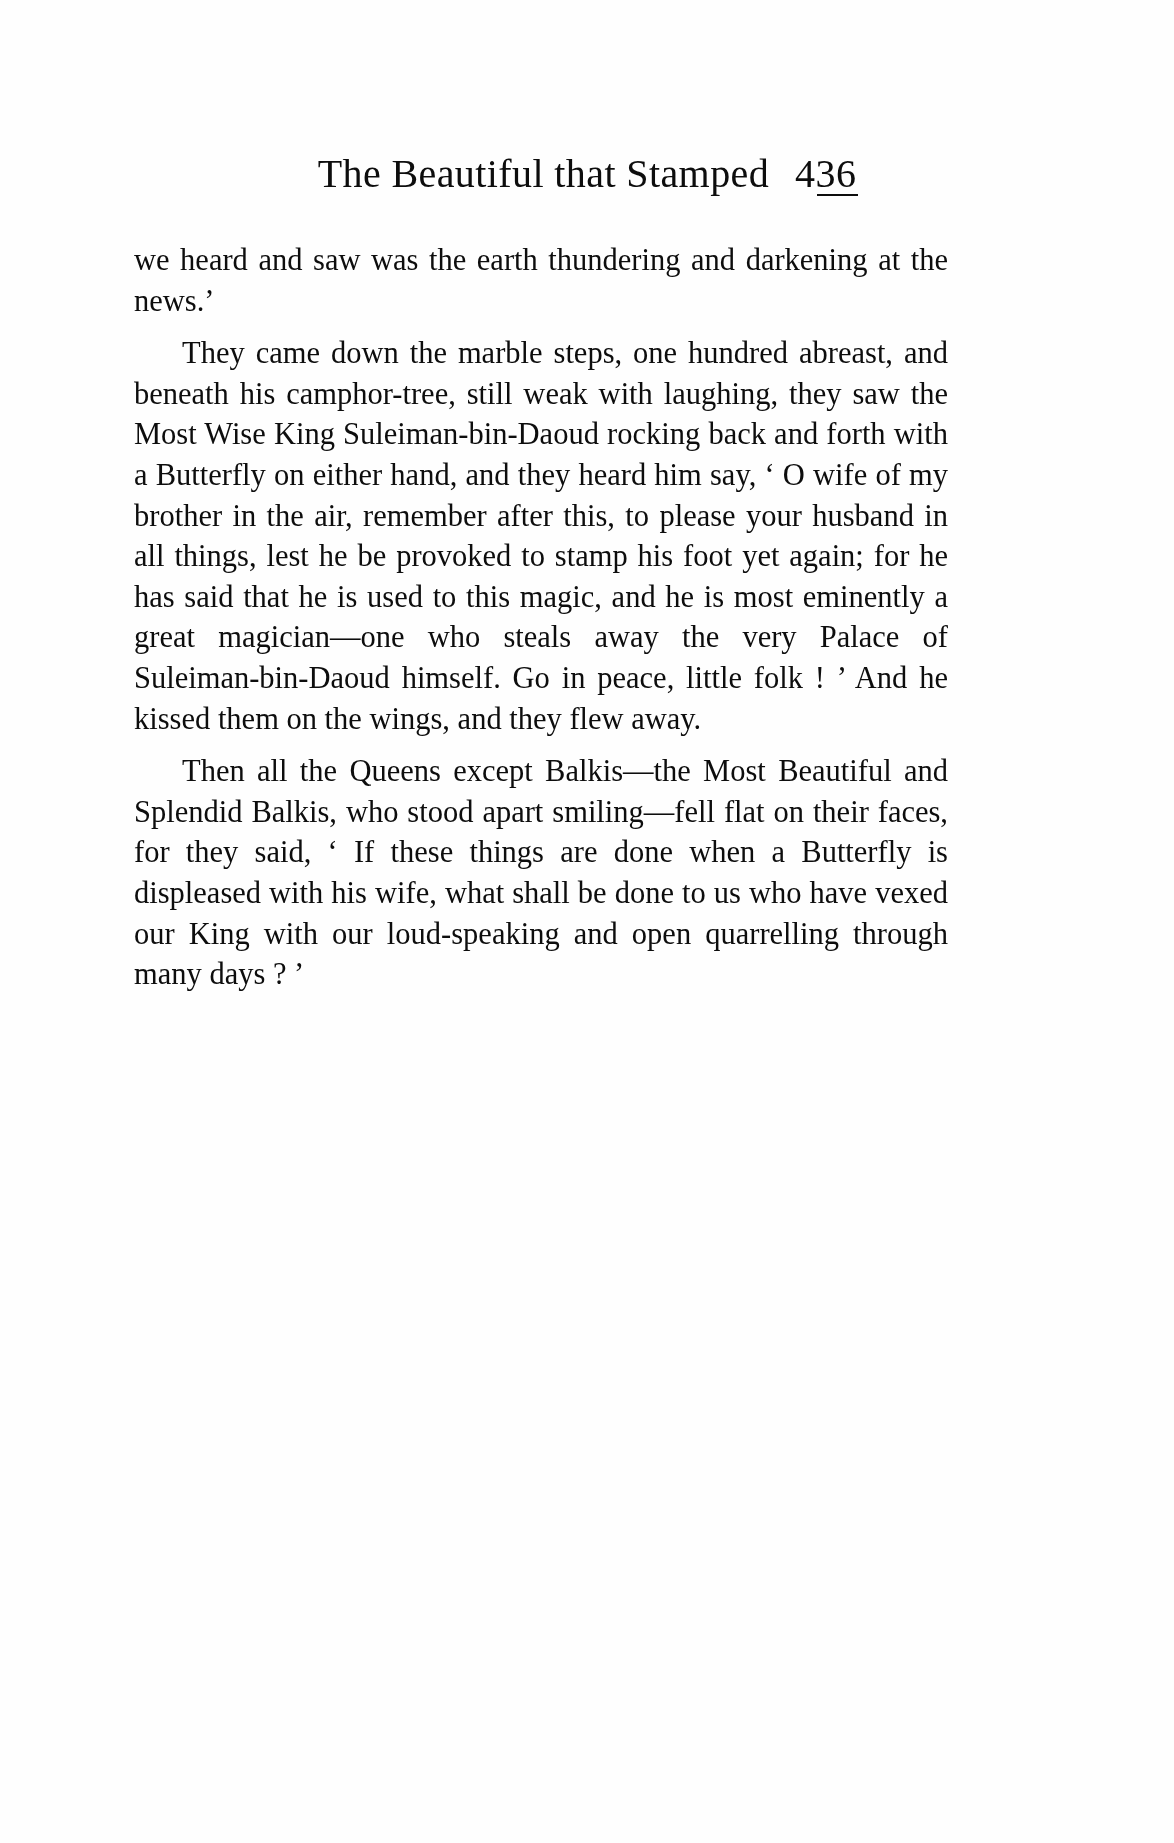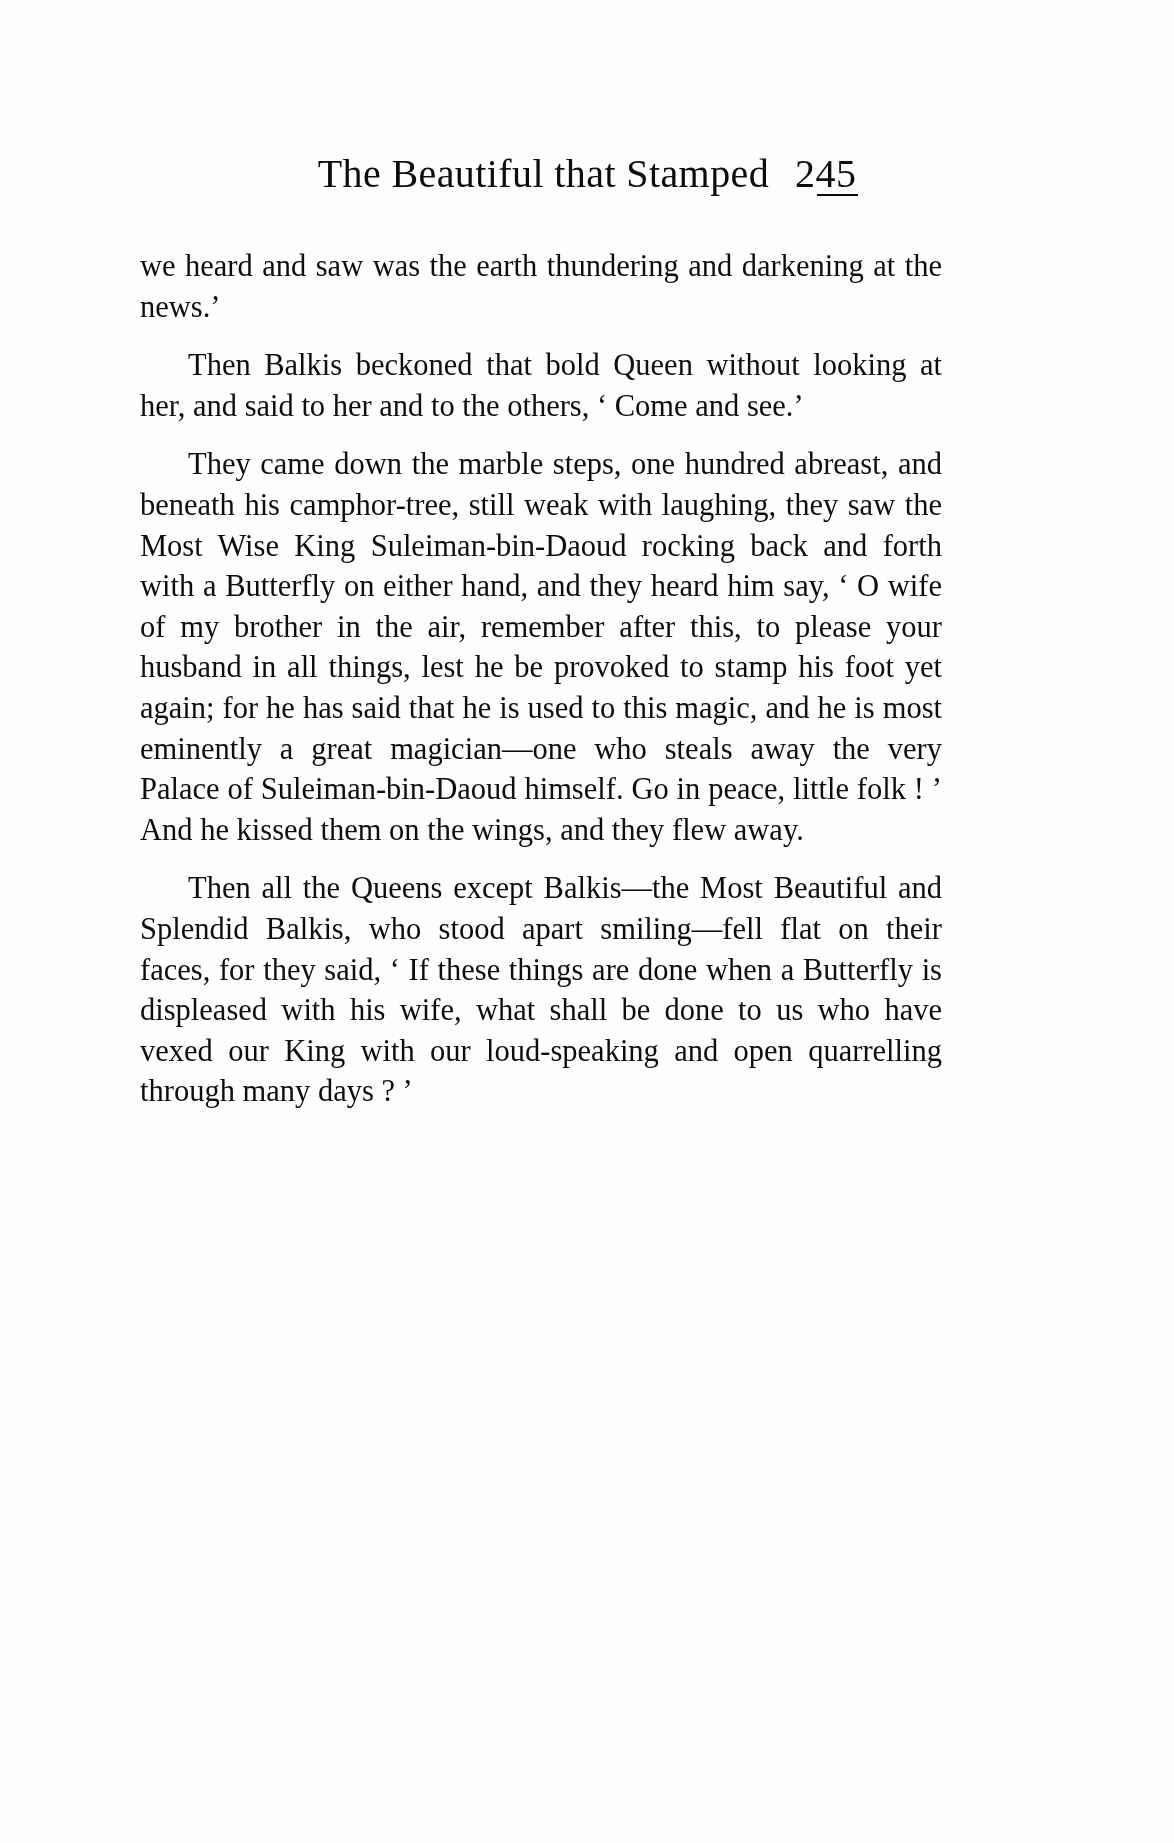--- a/index.html
+++ b/index.html
@@ -55,37 +55,36 @@
     top: 228px;
     width: 838px;
     font-size: 30.5px;
     line-height: 40.6px;
     text-align: justify;
     text-justify: inter-word;
     -webkit-hyphens: none;
     hyphens: none;
   }
   .body-text p {
-    margin: 18px;
+    margin: 12px;
     text-indent: 0;
   }
   .body-text p.indent {
     text-indent: 48px;
   }
   
 </style>
 </head>
 <body>
 
 <div class="page">
 
   <div class="running-head">
-    <span class="head-title">The Beautiful that Stamped</span><span class="folio"><span>245</span><span class="underline"></span></span>
+    <span class="head-title">The Beautiful that Stamped</span><span class="folio"><span>436</span><span class="underline"></span></span>
   </div>
 
   <div class="body-text">
     <p>we heard and saw was the earth thundering and darkening at the news.’</p>
-    <p class="indent">Then Balkis beckoned that bold Queen without looking at her, and said to her and to the others, ‘ Come and see.’</p>
     <p class="indent">They came down the marble steps, one hundred abreast, and beneath his camphor-tree, still weak with laughing, they saw the Most Wise King Suleiman-bin-Daoud rocking back and forth with a Butterfly on either hand, and they heard him say, ‘ O wife of my brother in the air, remember after this, to please your husband in all things, lest he be provoked to stamp his foot yet again; for he has said that he is used to this magic, and he is most eminently a great magician—one who steals away the very Palace of Suleiman-bin-Daoud himself.   Go in peace, little folk ! ’   And he kissed them on the wings, and they flew away.</p>
     <p class="indent">Then all the Queens except Balkis—the Most Beautiful and Splendid Balkis, who stood apart smiling—fell flat on their faces, for they said, ‘ If these things are done when a Butterfly is displeased with his wife, what shall be done to us who have vexed our King with our loud-speaking and open quarrelling through many days ? ’</p>
   </div>
 
 </div>
 
 </body></html>

